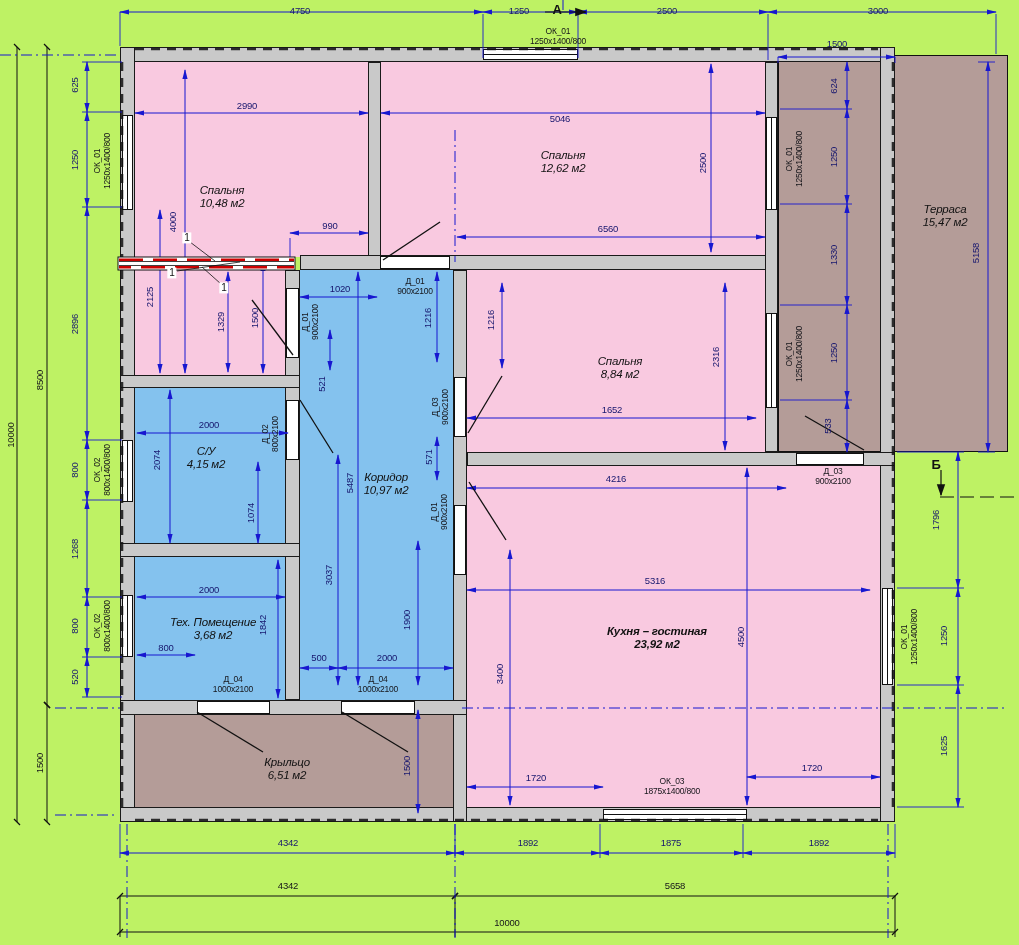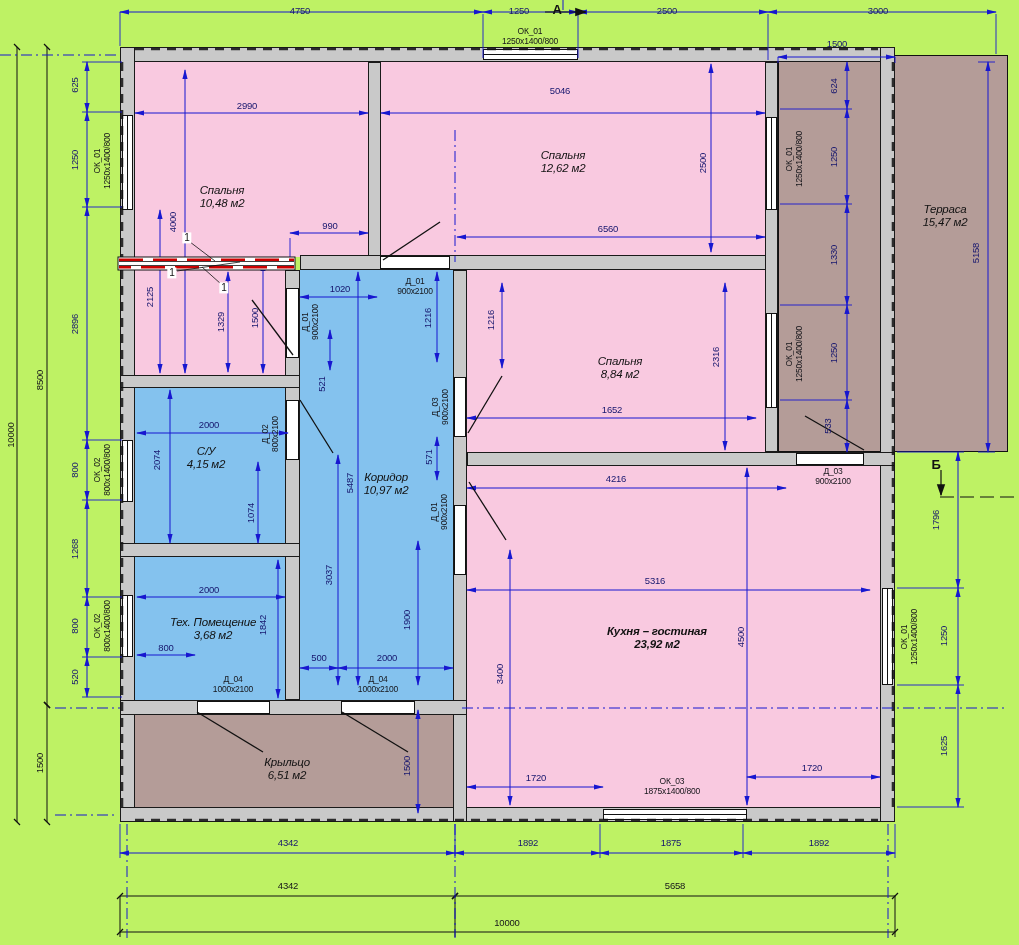--- a/index.html
+++ b/index.html
@@ -242,21 +242,21 @@
     <line x1="545" y1="12" x2="586" y2="12" stroke="#111" stroke-width="1.2" marker-end="url(#ak)"></line>
     <line x1="941" y1="470" x2="941" y2="495" stroke="#111" stroke-width="1.2" marker-end="url(#ak)"></line>
   </svg>
 
   <div id="labels">
       <div class="ann dim" style="left: 300px; top: 11px;">4750</div>
       <div class="ann dim" style="left: 519px; top: 11px;">1250</div>
       <div class="ann dim" style="left: 667px; top: 11px;">2500</div>
       <div class="ann dim" style="left: 878px; top: 11px;">3000</div>
       <div class="ann axis" style="left: 557px; top: 10px;">А</div>
-      <div class="ann tag" style="left: 530px; top: 37px;">ОК_01
+      <div class="ann tag" style="left: 558px; top: 37px;">ОК_01
 1250x1400/800</div>
       <div class="ann dim" style="left: 837px; top: 44px;">1500</div>
       <div class="ann dim2 rot" style="left: 11px; top: 435px;">10000</div>
       <div class="ann dim2 rot" style="left: 40px; top: 380px;">8500</div>
       <div class="ann dim2 rot" style="left: 40px; top: 763px;">1500</div>
       <div class="ann dim rot" style="left: 75px; top: 85px;">625</div>
       <div class="ann dim rot" style="left: 75px; top: 160px;">1250</div>
       <div class="ann tag rot" style="left: 103px; top: 161px;">ОК_01
 1250x1400/800</div>
       <div class="ann dim rot" style="left: 75px; top: 324px;">2896</div>
@@ -295,21 +295,21 @@
 1875x1400/800</div>
       <div class="ann dim" style="left: 247px; top: 106px;">2990</div>
       <div class="ann dim" style="left: 330px; top: 226px;">990</div>
       <div class="ann dim rot" style="left: 173px; top: 222px;">4000</div>
       <div class="ann dim rot" style="left: 150px; top: 297px;">2125</div>
       <div class="ann dim rot" style="left: 221px; top: 322px;">1329</div>
       <div class="ann dim rot" style="left: 255px; top: 318px;">1500</div>
       <div class="ann pos" style="left: 187px; top: 238px;">1</div>
       <div class="ann pos" style="left: 172px; top: 273px;">1</div>
       <div class="ann pos" style="left: 224px; top: 288px;">1</div>
-      <div class="ann dim" style="left: 560px; top: 91px;">5046</div>
+      <div class="ann dim" style="left: 560px; top: 119px;">5046</div>
       <div class="ann dim rot" style="left: 703px; top: 163px;">2500</div>
       <div class="ann dim" style="left: 608px; top: 229px;">6560</div>
       <div class="ann tag" style="left: 415px; top: 287px;">Д_01
 900x2100</div>
       <div class="ann dim rot" style="left: 491px; top: 320px;">1216</div>
       <div class="ann dim rot" style="left: 716px; top: 357px;">2316</div>
       <div class="ann dim" style="left: 612px; top: 410px;">1652</div>
       <div class="ann dim" style="left: 340px; top: 289px;">1020</div>
       <div class="ann tag rot" style="left: 311px; top: 322px;">Д_01
 900x2100</div>

